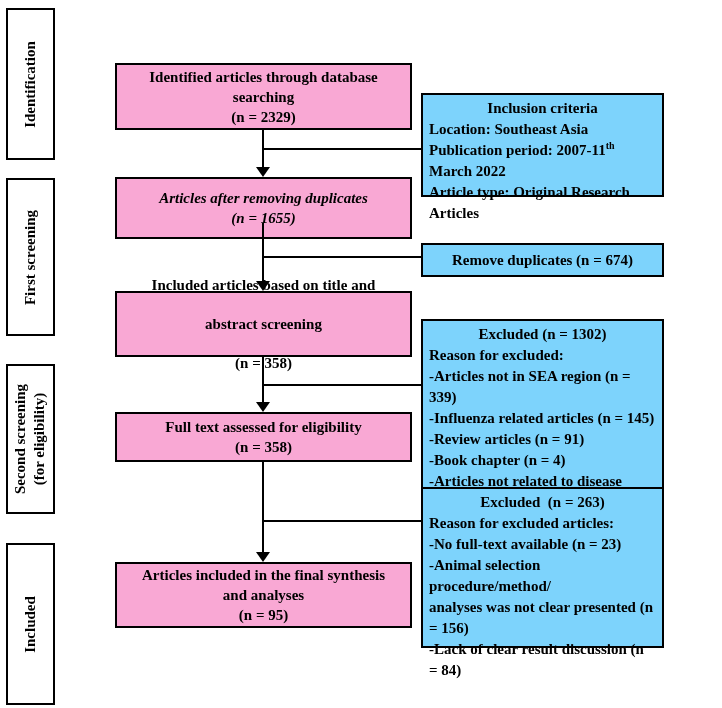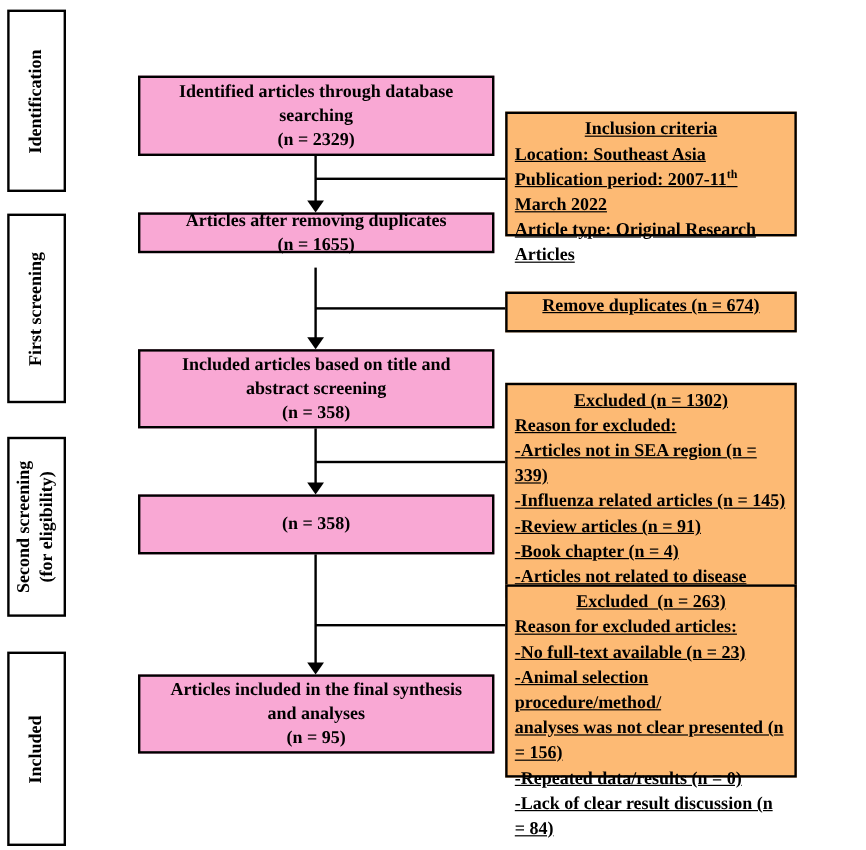--- a/index.html
+++ b/index.html
@@ -55,40 +55,39 @@
     line-height: 20px;
   }
 
   
   .note-box {
     position: absolute;
     left: 421px;
     width: 243px;
     border: 2px solid #000;
     box-sizing: border-box;
-    background: #fdba74;
+    background: #7dd3fc;
     font-size: 15px;
     font-weight: bold;
     line-height: 21px;
     padding: 3px 6px 0 6px;
-    text-decoration: underline;
   }
   .note-heading {
     text-align: center;
     white-space: pre-wrap;
   }
   .note-line { text-align: left; }
   .note-line sup {
     font-size: 10px;
     vertical-align: super;
     line-height: 0;
   }
   .note-box.single {
     display: flex;
-    align-items: flex-start;
+    align-items: center;
     justify-content: center;
     padding: 0;
     text-align: center;
   }
 
   
   .vline {
     position: absolute;
     left: 262px;
     width: 2px;
@@ -140,32 +139,33 @@
       <div>Included</div>
     </div>
   </div>
 
   <div class="flow-box" style="top:63px; height:67px;">
     <div>Identified articles through database</div>
     <div>searching</div>
     <div>(n = 2329)</div>
   </div>
 
-  <div class="flow-box" style="top:177px; height:34px;">
+  <div class="flow-box" style="top:177px; height:62px;font-style:italic;">
     <div>Articles after removing duplicates</div>
     <div>(n = 1655)</div>
   </div>
 
-  <div class="flow-box" style="top:291px; height:66px;">
+  <div class="flow-box" style="top:291px; height:66px;gap:19px;">
     <div>Included articles based on title and</div>
     <div>abstract screening</div>
     <div>(n = 358)</div>
   </div>
 
   <div class="flow-box" style="top:412px; height:50px;">
+    <div>Full text assessed for eligibility</div>
     <div>(n = 358)</div>
   </div>
 
   <div class="flow-box" style="top:562px; height:66px;">
     <div>Articles included in the final synthesis</div>
     <div>and analyses</div>
     <div>(n = 95)</div>
   </div>
 
   <div class="note-box" style="top:93px; height:104px;">
@@ -189,21 +189,20 @@
     <div class="note-line">-Articles not related to disease targeted</div>
     <div class="note-line">(n = 723)</div>
   </div>
 
   <div class="note-box" style="top:487px; height:161px;">
     <div class="note-heading">Excluded  (n = 263)</div>
     <div class="note-line">Reason for excluded articles:</div>
     <div class="note-line">-No full-text available (n = 23)</div>
     <div class="note-line">-Animal selection procedure/method/</div>
     <div class="note-line">analyses was not clear presented (n = 156)</div>
-    <div class="note-line">-Repeated data/results (n = 0)</div>
     <div class="note-line">-Lack of clear result discussion (n = 84)</div>
   </div>
 
   <div class="vline" style="top:130px; height:38px;"></div>
   <div class="arrow-down" style="top:167px;"></div>
   <div class="hline" style="top:148px;"></div>
 
   <div class="vline" style="top:223px; height:59px;"></div>
   <div class="arrow-down" style="top:281px;"></div>
   <div class="hline" style="top:256px;"></div>

